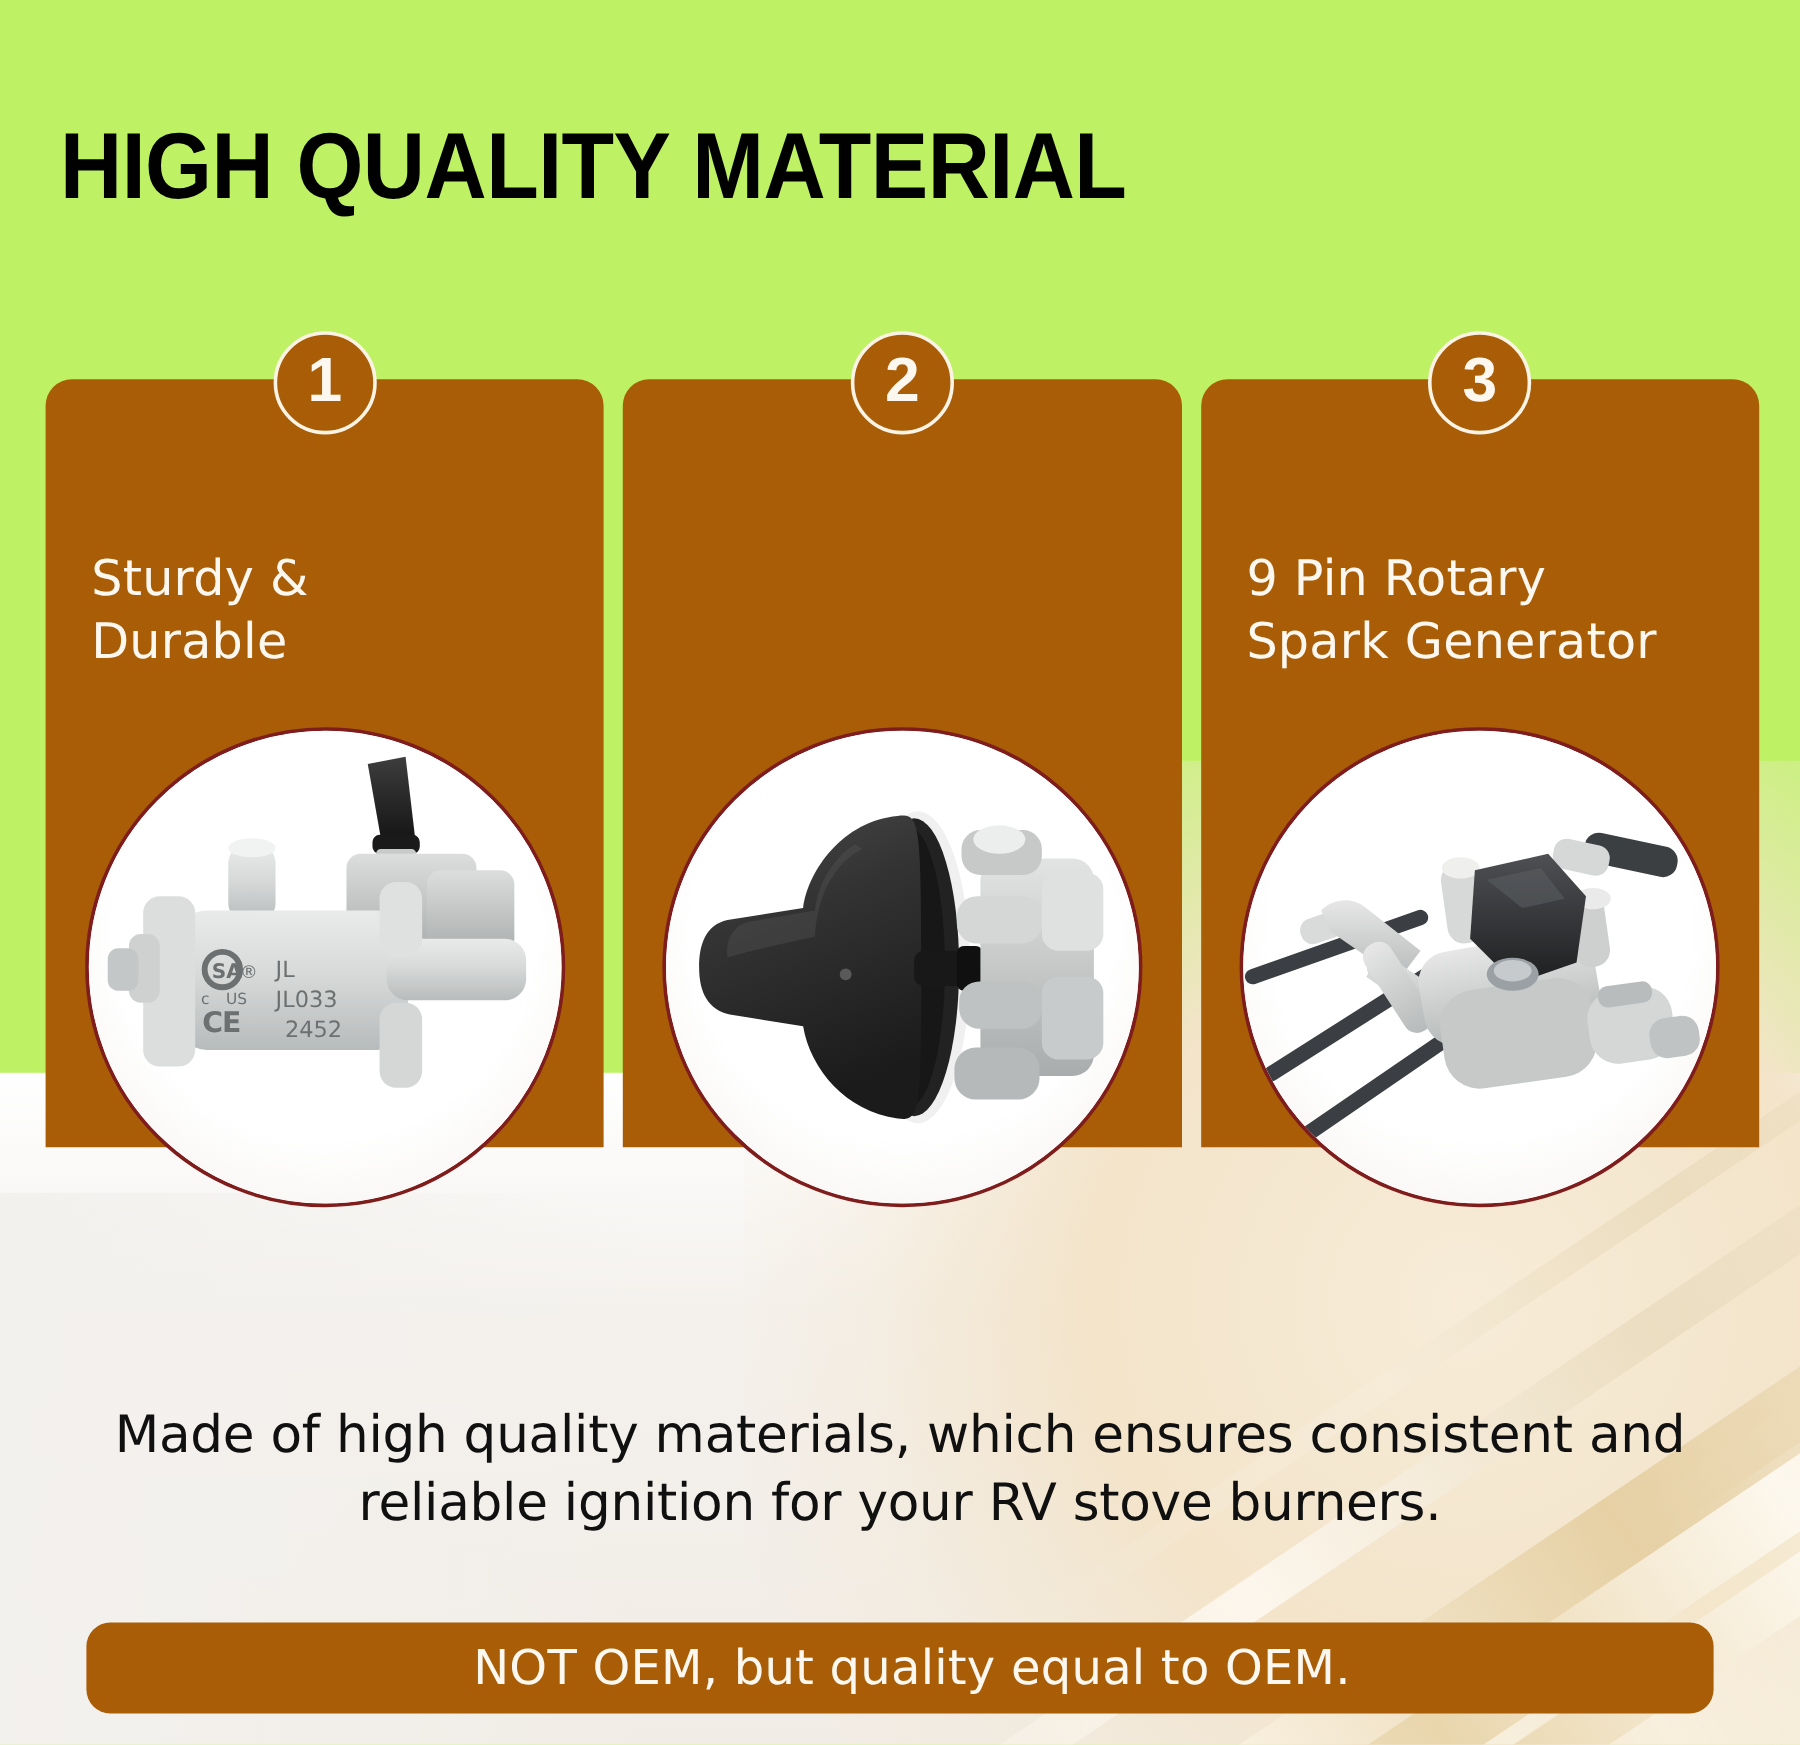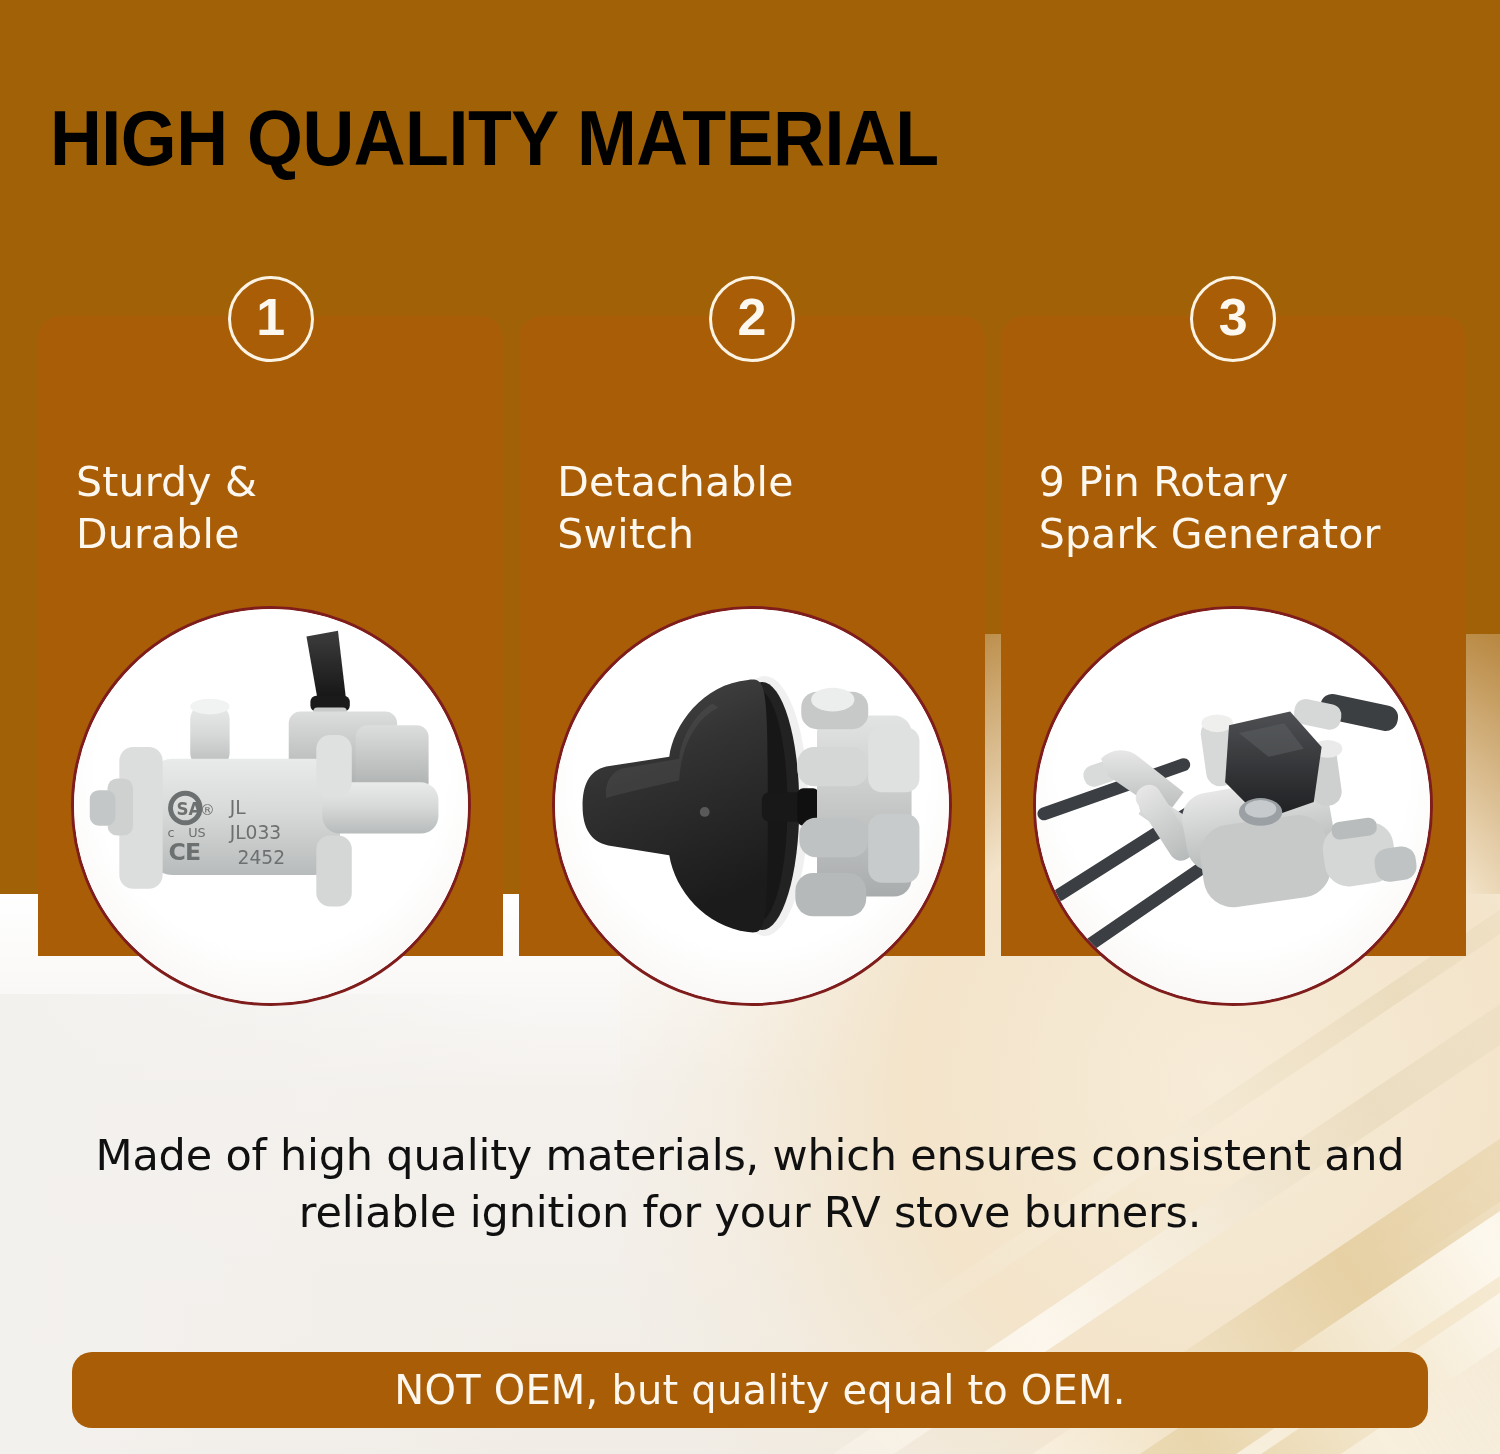--- a/index.html
+++ b/index.html
@@ -9,21 +9,21 @@
     height: 1454px;
     overflow: hidden;
     background: #ffffff;
     font-family: "DejaVu Sans", sans-serif;
   }
 
   .page {
     position: relative;
     width: 1500px;
     height: 1454px;
-    background: #a16207;
+    background: #bef264;
     overflow: hidden;
   }
 
   
   .bg-wrap {
     position: absolute;
     inset: 0;
     overflow: hidden;
     z-index: 0;
   }
@@ -197,21 +197,21 @@
     position: absolute;
     inset: 0;
     width: 100%;
     height: 100%;
   }
 
   
   .paragraph {
     position: absolute;
     left: 70px;
-    top: 1127px;
+    top: 1168px;
     width: 1360px;
     text-align: center;
     color: #101010;
     font-family: "DejaVu Sans", sans-serif;
     font-weight: 400;
     font-size: 43px;
     line-height: 57px;
     letter-spacing: -0.2px;
   }
 
@@ -315,22 +315,20 @@
               <text x="158" y="208" font-size="19">JL</text>
               <text x="158" y="234" font-size="19">JL033</text>
               <text x="166" y="259" font-size="19">2452</text>
             </g>
           </svg>
         </div>
       </div>
 
       <div class="card">
         <div class="badge">2</div>
-        <div class="card-title">Detachable
-Switch</div>
         <div class="photo-circle">
           <div class="inner-glow"></div>
           <svg class="photo-svg" viewBox="0 0 400 400">
             <defs>
               <linearGradient id="k1" x1="0" y1="0" x2="0.3" y2="1">
                 <stop offset="0%" stop-color="#4a4a4a"></stop>
                 <stop offset="40%" stop-color="#333333"></stop>
                 <stop offset="100%" stop-color="#1b1b1b"></stop>
               </linearGradient>
               <linearGradient id="k2" x1="0" y1="0" x2="0" y2="1">

